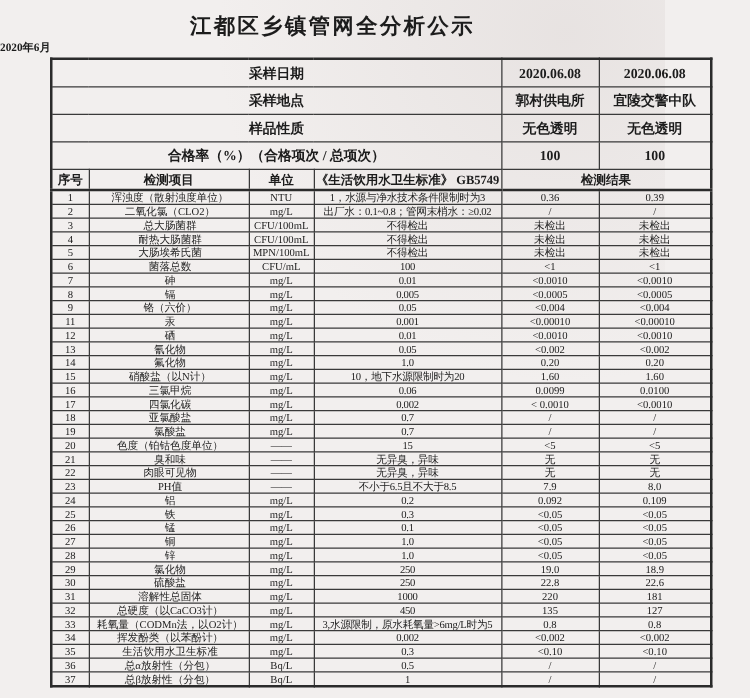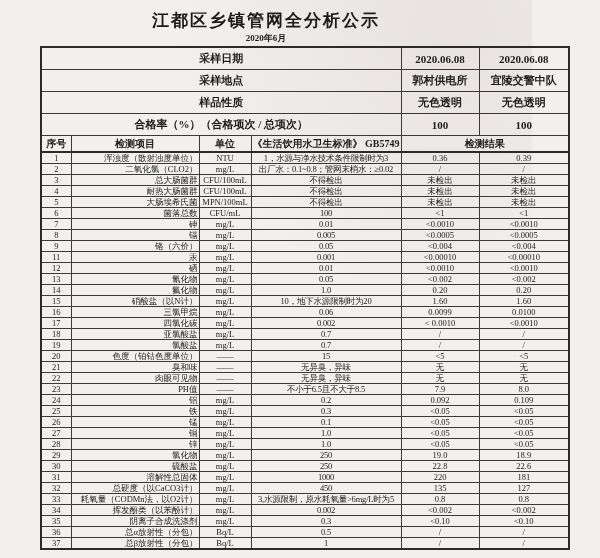--- a/index.html
+++ b/index.html
@@ -22,21 +22,20 @@
   }
   .title {
     text-align: center;
     font-size: 17px;
     font-weight: bold;
     letter-spacing: 2px;
     padding-top: 10px;
     line-height: 22px;
   }
   .subtitle {
-    text-align: center;
     font-size: 9px;
     font-weight: bold;
     line-height: 12px;
     margin-bottom: 2px;
   }
   table.main-table {
     table-layout: fixed;
     border-collapse: collapse;
     width: 528px;
     margin-left: 40px;
@@ -61,21 +60,21 @@
     font-size: 10px;
     font-weight: bold;
     border-bottom: 2px solid #2b2b2b;
   }
   tr.data-row td {
     height: 9.6px;
     font-size: 8.5px;
     line-height: 10px;
   }
   tr.data-row td.cell-item {
-    text-align: right;
+    text-align: center;
     padding-left: 3px;
   }
   tr.data-row td.cell-standard {
     letter-spacing: -0.2px;
   }
 </style>
 </head>
 <body>
 
 <div class="page">
@@ -382,21 +381,21 @@
         <tr class="data-row">
           <td class="cell-no">34</td>
           <td class="cell-item">挥发酚类（以苯酚计）</td>
           <td class="cell-unit">mg/L</td>
           <td class="cell-standard">0.002</td>
           <td class="cell-result-1">&lt;0.002</td>
           <td class="cell-result-2">&lt;0.002</td>
         </tr>
         <tr class="data-row">
           <td class="cell-no">35</td>
-          <td class="cell-item">阴离子合成洗涤剂</td>
+          <td class="cell-item">生活饮用水卫生标准</td>
           <td class="cell-unit">mg/L</td>
           <td class="cell-standard">0.3</td>
           <td class="cell-result-1">&lt;0.10</td>
           <td class="cell-result-2">&lt;0.10</td>
         </tr>
         <tr class="data-row">
           <td class="cell-no">36</td>
           <td class="cell-item">总α放射性（分包）</td>
           <td class="cell-unit">Bq/L</td>
           <td class="cell-standard">0.5</td>

